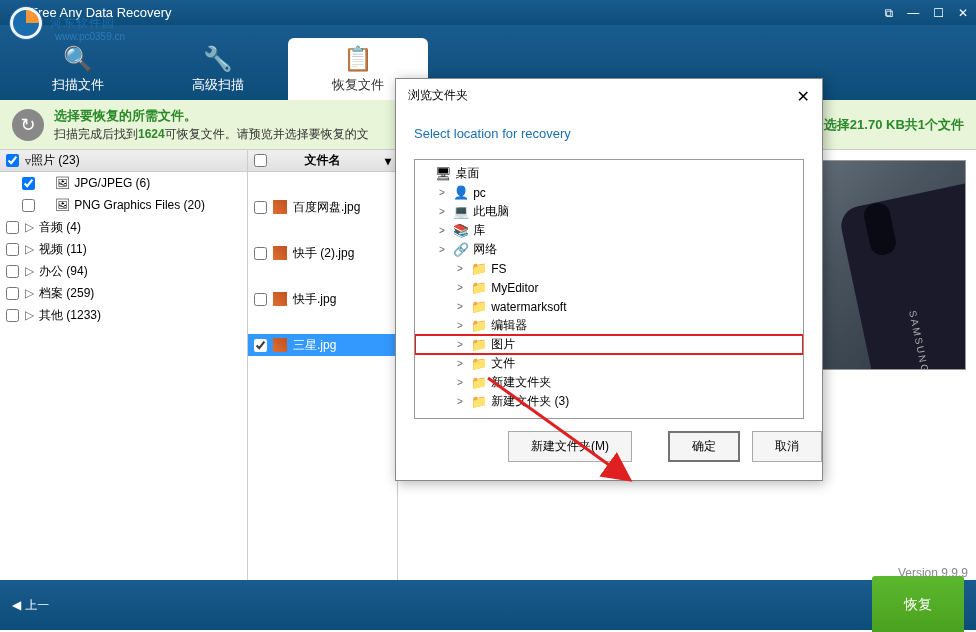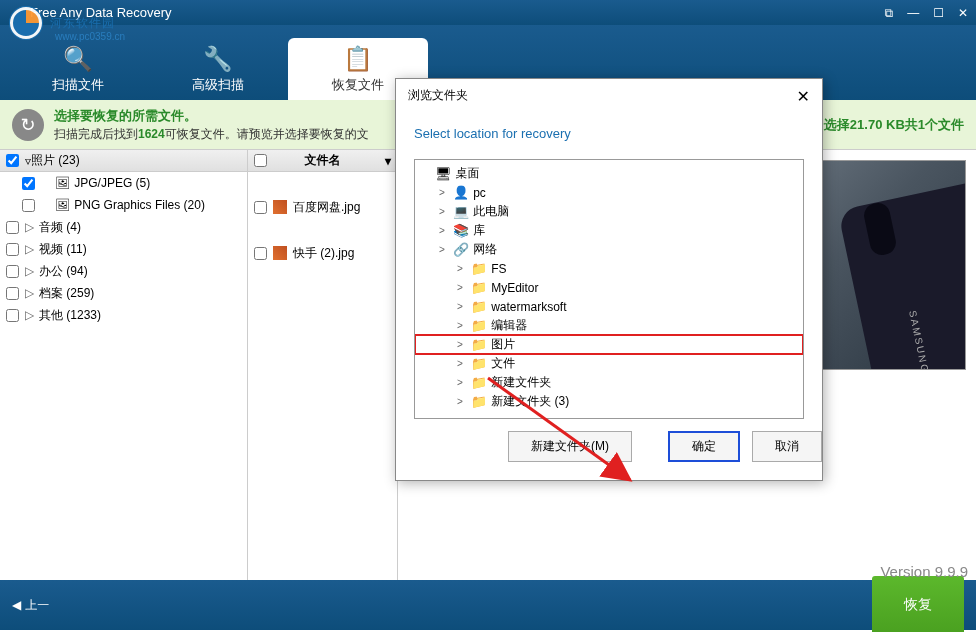--- a/index.html
+++ b/index.html
@@ -50,38 +50,38 @@
 .preview-panel { flex: 1; padding: 10px; display: flex; align-items: flex-start; justify-content: flex-end; }
 .preview-img { width: 195px; height: 210px; background: linear-gradient(135deg, #6a7580 0%, #4a5560 40%, #2a3540 100%); border: 1px solid #999; position: relative; overflow: hidden; }
 .preview-phone { position: absolute; right: -60px; top: 30px; width: 160px; height: 280px; background: #1a1a2a; border-radius: 20px; transform: rotate(-12deg); }
 .preview-phone::after { content: "SAMSUNG"; position: absolute; top: 50%; right: 75px; color: #aaa; font-size: 10px; letter-spacing: 2px; transform: rotate(90deg); }
 .preview-camera { position: absolute; right: 72px; top: 42px; width: 26px; height: 52px; background: #0a0a15; border-radius: 12px; transform: rotate(-12deg); }
 
 .bottom-bar { height: 50px; background: linear-gradient(#1a5b8e, #0d4d7a); display: flex; align-items: center; padding: 0 12px; justify-content: space-between; }
 .btn-prev { color: #fff; font-size: 14px; cursor: pointer; display: flex; align-items: center; gap: 4px; }
 .btn-recover { background: linear-gradient(#5cb82c,#4aa020); color: #fff; padding: 20px 32px; border: none; border-radius: 3px; font-size: 14px; cursor: pointer; }
 
-.version { position: absolute; bottom: 52px; right: 8px; color: #888; font-size: 15px; }
+.version { position: absolute; bottom: 52px; right: 8px; color: #888; font-size: 12px; }
 
 
 .dialog { position: absolute; left: 395px; top: 78px; width: 428px; background: #fff; border: 1px solid #888; box-shadow: 2px 2px 12px rgba(0,0,0,0.3); z-index: 100; }
 .dialog-title { display: flex; justify-content: space-between; padding: 8px 12px; font-size: 12px; }
 .dialog-close { cursor: pointer; font-size: 16px; }
 .dialog-body { padding: 12px 18px; }
 .dialog-instruction { color: #1a6fb0; font-size: 13px; margin-bottom: 18px; }
 .folder-tree { border: 1px solid #999; height: 260px; padding: 4px 0; overflow-y: auto; }
 .folder-item { display: flex; align-items: center; height: 19px; padding-left: 6px; gap: 4px; cursor: pointer; }
 .folder-item.d1 { padding-left: 24px; }
 .folder-item.d2 { padding-left: 42px; }
 .folder-expand { width: 10px; color: #666; font-size: 10px; }
 .folder-icon { font-size: 13px; }
 .folder-item.highlighted { outline: 2px solid #e02020; outline-offset: -1px; }
 .dialog-footer { display: flex; justify-content: flex-end; gap: 12px; padding-bottom: 18px; }
 .dialog-btn { padding: 5px 22px; background: #f5f5f5; border: 1px solid #aaa; cursor: pointer; }
-.dialog-btn.primary { border: 2px solid #1d4ed8; margin-left: 24px; }
+.dialog-btn.primary { border: 2px solid #737373; margin-left: 24px; }
 
 .arrow-svg { position: absolute; top: 370px; left: 480px; z-index: 150; pointer-events: none; }
 </style>
 </head>
 <body>
 
 <div class="titlebar">
   <div class="titlebar-title">Free Any Data Recovery</div>
   <div class="titlebar-buttons">
     <span class="titlebar-btn">⧉</span>
@@ -130,21 +130,21 @@
     <div class="tree-header">
       <input type="checkbox" checked="" style="">
       <span>▿</span>
       <span>照片 (23)</span>
     </div>
     <div id="tree-items">
         <div class="tree-item sub">
           <input type="checkbox" checked="" style="">
     <span class="tree-expand"></span>
     <span class="tree-icon">🖼</span>
-    <span>JPG/JPEG (5)</span>
+    <span>JPG/JPEG (6)</span>
         </div>
         <div class="tree-item sub">
           <input type="checkbox" style="">
     <span class="tree-expand"></span>
     <span class="tree-icon">🖼</span>
     <span>PNG Graphics Files (20)</span>
         </div>
         <div class="tree-item">
           <input type="checkbox" style="">
     <span class="tree-expand">▷</span>
@@ -187,20 +187,30 @@
     <div id="file-items">
         <div class="file-item">
           <input type="checkbox" style="">
     <span class="file-thumb"></span>
     <span>百度网盘.jpg</span>
         </div>
         <div class="file-item">
           <input type="checkbox" style="">
     <span class="file-thumb"></span>
     <span>快手 (2).jpg</span>
+        </div>
+        <div class="file-item">
+          <input type="checkbox" style="">
+    <span class="file-thumb"></span>
+    <span>快手.jpg</span>
+        </div>
+        <div class="file-item selected">
+          <input type="checkbox" checked="" style="">
+    <span class="file-thumb"></span>
+    <span>三星.jpg</span>
         </div>
       </div>
   </div>
 
   <div class="preview-panel">
     <div class="preview-img">
       <div class="preview-phone"></div>
       <div class="preview-camera"></div>
     </div>
   </div>

